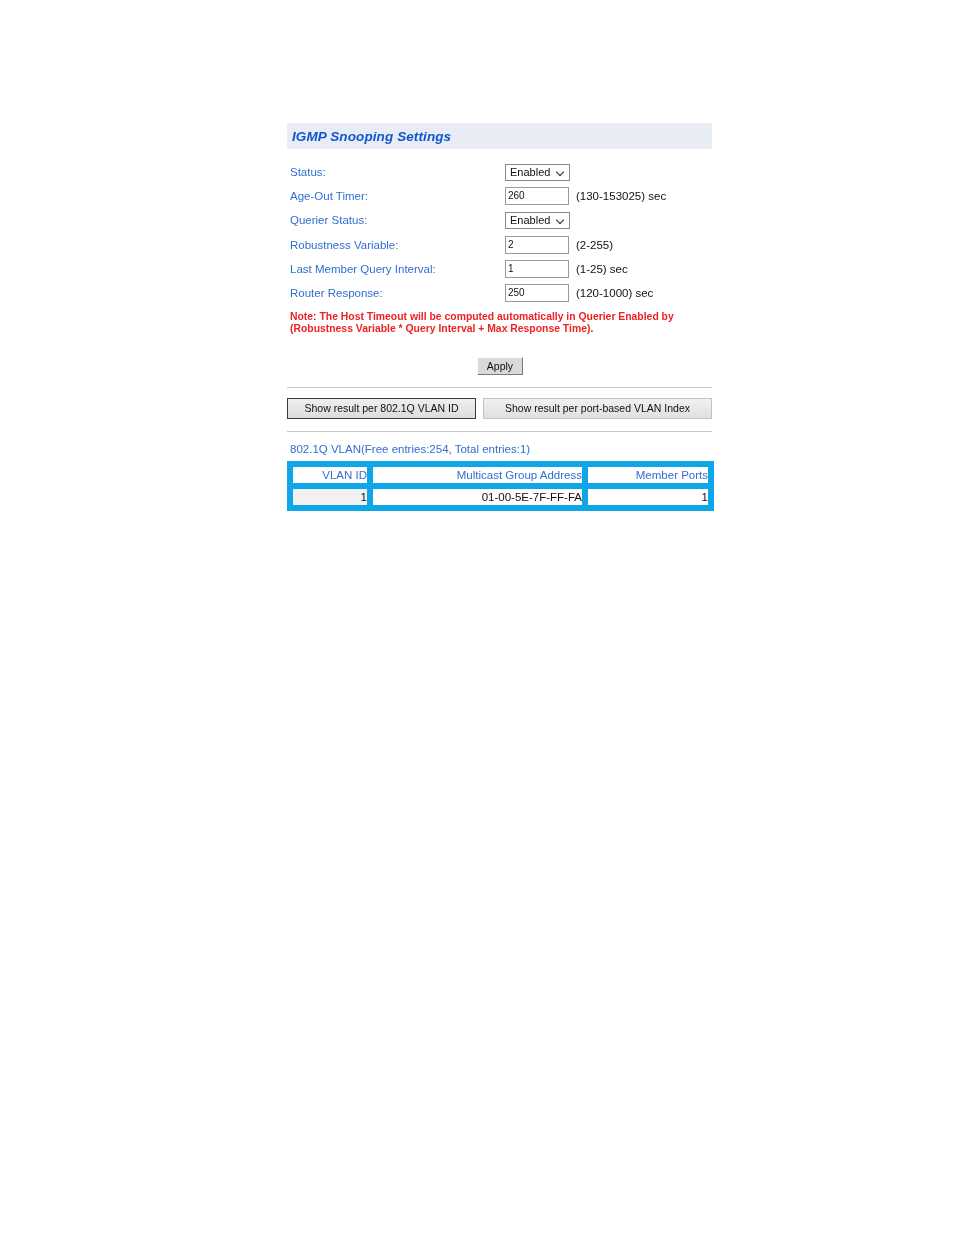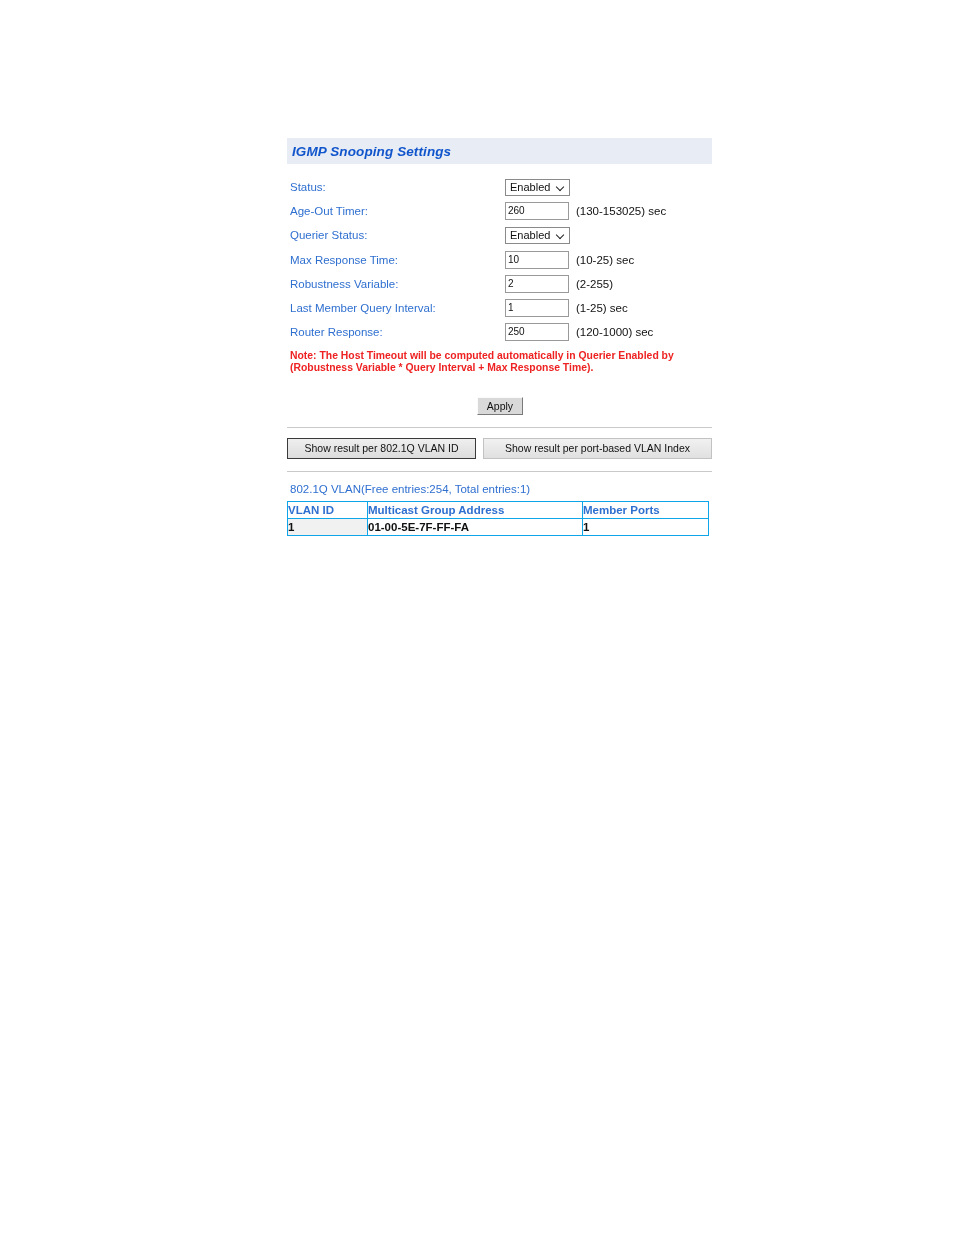--- a/index.html
+++ b/index.html
@@ -16,21 +16,21 @@
   }
   .page {
     position: relative;
     width: 954px;
     height: 1235px;
     overflow: hidden;
   }
   .panel {
     position: absolute;
     left: 287px;
-    top: 138px;
+    top: 123px;
     width: 425px;
   }
   
   .panel-header {
     background: #e8edf5;
     height: 26px;
     line-height: 26px;
     padding-left: 5px;
     box-sizing: border-box;
   }
@@ -198,24 +198,24 @@
     white-space: nowrap;
   }
   
   table.vlan {
     margin-top: 6px;
     border-collapse: collapse;
     width: 421px;
     table-layout: fixed;
   }
   table.vlan th, table.vlan td {
-    border: 1px solid #0ea5e9;
+    border: 6px solid #0ea5e9;
     height: 14px;
-    text-align: left;
-    font-weight: bold;
+    text-align: right;
+    font-weight: normal;
   }
   table.vlan th {
     font-size: 11.5px;
     color: #2f6fd0;
     background: #ffffff;
     padding: 1px 0;
   }
   table.vlan td {
     font-size: 11.5px;
     color: #111111;
@@ -263,27 +263,20 @@
         <div class="form-label">Querier Status:</div>
         <div class="control">
           <div class="sel">
             <span class="sel-val">Enabled</span>
             <span class="chev"></span>
           </div>
         </div>
       </div>
 
 
-      <div class="form-row">
-        <div class="form-label">Max Response Time:</div>
-        <div class="control">
-          <input class="txt" type="text" value="10" style="">
-          <span class="hint">(10-25) sec</span>
-        </div>
-      </div>
 
       <div class="form-row">
         <div class="form-label">Robustness Variable:</div>
         <div class="control">
           <input class="txt" type="text" value="2" style="">
           <span class="hint">(2-255)</span>
         </div>
       </div>
 
       <div class="form-row">

